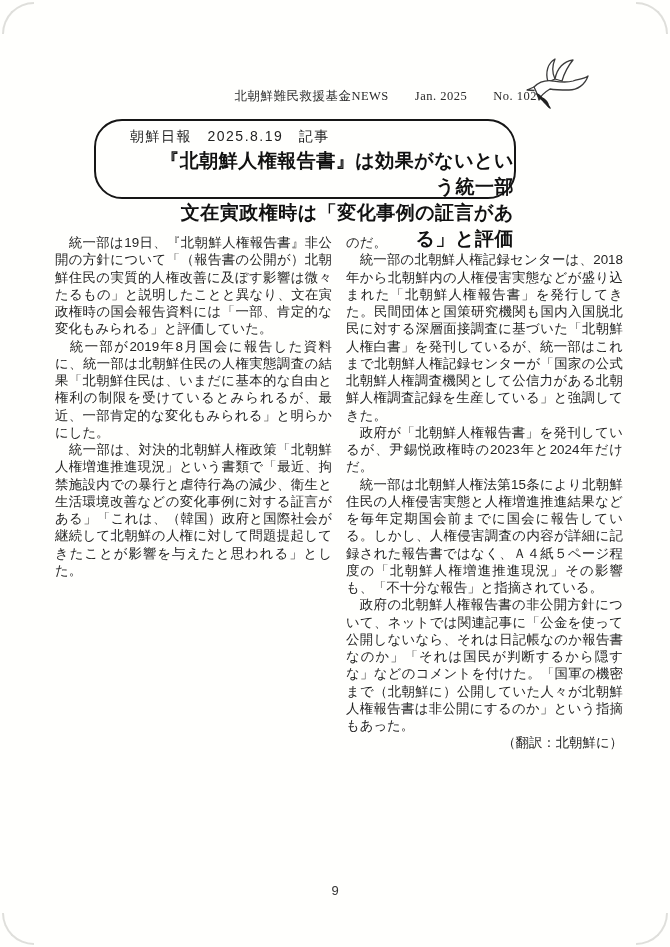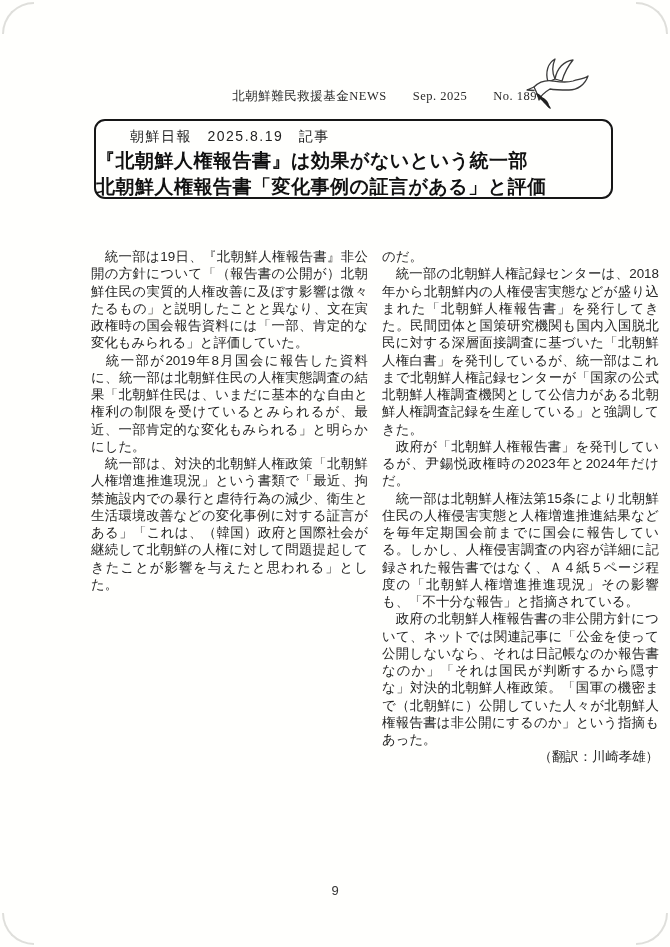--- a/index.html
+++ b/index.html
@@ -24,37 +24,37 @@
     font-family:"Liberation Serif","DejaVu Serif",serif;
     font-size:12.5px;letter-spacing:.5px;color:#2a2a2a;
     white-space:nowrap;
   }
   .masthead span{margin-left:8px;}
   .masthead .sep{display:inline-block;width:10px;}
 
   .dove{position:absolute;top:56px;left:524px;width:66px;height:58px;}
 
   .title-box{
-    position:absolute;left:94px;top:119px;width:519px;height:80px;
-    border:2.5px solid #161616;border-radius:11px;
+    position:absolute;left:94px;top:119px;width:422px;height:80px;
+    border:2.5px solid #161616;border-radius:28px;
     box-sizing:border-box;
     background:transparent;
   }
   .title-box .source{
     margin:7px 0 2px 34px;
     font-size:14px;letter-spacing:1.5px;color:#222;
   }
   .title-box .headline{
-    text-align:left;font-weight:bold;font-size:19px;
-    line-height:26px;letter-spacing:.5px;color:#111;
+    text-align:right;font-weight:bold;font-size:19px;
+    line-height:26px;letter-spacing:.5px;color:#111;margin-left:46px;
   }
 
   .columns{
-    position:absolute;left:55px;top:248px;width:568px;
-    display:flex;gap:14px;margin-left:36px;
+    position:absolute;left:55px;top:234px;width:568px;
+    display:flex;gap:14px;
   }
   .col{
     width:277px;
     font-size:13.4px;line-height:17.25px;
     text-align:justify;
     color:#242424;
   }
   .col p{margin:0;}
 
   .page-number{
@@ -66,21 +66,21 @@
 <body>
 
 <div class="page">
 
   <div class="corner tl"></div>
   <div class="corner tr"></div>
   <div class="corner bl"></div>
   <div class="corner br"></div>
 
   <div class="masthead">
-    <span>北朝鮮難民救援基金NEWS</span><span class="sep"></span><span>Sep. 2025</span><span class="sep"></span><span>No. 189</span>
+    <span>北朝鮮難民救援基金NEWS</span><span class="sep"></span><span>Jan. 2025</span><span class="sep"></span><span>No. 102</span>
   </div>
 
   <div class="dove">
     <svg viewBox="0 0 66 58" width="66" height="58">
       <g fill="#ffffff" stroke="#3a3a3a" stroke-width="1.3" stroke-linejoin="round" stroke-linecap="round">
 
         <path d="M24,26 C21,16 24,7 31,3 C28,10 28,17 31,23 Z"></path>
         <path d="M31,23 C33,12 40,5 49,4 C44,10 40,18 38,25 Z"></path>
 
         <path d="M10,31 C15,26 22,24 29,25 C36,26 42,27 49,25 C55,23 60,23 64,20 C61,29 53,34 45,34 C38,34 31,34 26,33 C21,36 17,39 15,44 C14,39 12,35 10,31 Z"></path>
@@ -93,34 +93,34 @@
         <path d="M17,41 C21,42 24,45 25,49 C21,48 18,45 17,41 Z"></path>
         <path d="M21,46 C24,47 26,50 27,53 C24,52 22,49 21,46 Z"></path>
         <path d="M13,38 C17,43 21,48 26,52" stroke="#222" stroke-width="1.2" fill="none"></path>
       </g>
     </svg>
   </div>
 
   <div class="title-box">
     <div class="source">朝鮮日報　2025.8.19　記事</div>
     <div class="headline">『北朝鮮人権報告書』は効果がないという統一部</div>
-    <div class="headline">北朝鮮人権報告書「変化事例の証言がある」と評価</div>
+    <div class="headline">文在寅政権時は「変化事例の証言がある」と評価</div>
   </div>
 
   <div class="columns">
     <div class="col">
         <p>　統一部は19日、『北朝鮮人権報告書』非公開の方針について「（報告書の公開が）北朝鮮住民の実質的人権改善に及ぼす影響は微々たるもの」と説明したことと異なり、文在寅政権時の国会報告資料には「一部、肯定的な変化もみられる」と評価していた。</p>
         <p>　統一部が2019年8月国会に報告した資料に、統一部は北朝鮮住民の人権実態調査の結果「北朝鮮住民は、いまだに基本的な自由と権利の制限を受けているとみられるが、最近、一部肯定的な変化もみられる」と明らかにした。</p>
         <p>　統一部は、対決的北朝鮮人権政策「北朝鮮人権増進推進現況」という書類で「最近、拘禁施設内での暴行と虐待行為の減少、衛生と生活環境改善などの変化事例に対する証言がある」「これは、（韓国）政府と国際社会が継続して北朝鮮の人権に対して問題提起してきたことが影響を与えたと思われる」とした。</p>
       </div>
     <div class="col">
         <p>のだ。</p>
         <p>　統一部の北朝鮮人権記録センターは、2018年から北朝鮮内の人権侵害実態などが盛り込まれた「北朝鮮人権報告書」を発行してきた。民間団体と国策研究機関も国内入国脱北民に対する深層面接調査に基づいた「北朝鮮人権白書」を発刊しているが、統一部はこれまで北朝鮮人権記録センターが「国家の公式北朝鮮人権調査機関として公信力がある北朝鮮人権調査記録を生産している」と強調してきた。</p>
         <p>　政府が「北朝鮮人権報告書」を発刊しているが、尹錫悦政権時の2023年と2024年だけだ。</p>
         <p>　統一部は北朝鮮人権法第15条により北朝鮮住民の人権侵害実態と人権増進推進結果などを毎年定期国会前までに国会に報告している。しかし、人権侵害調査の内容が詳細に記録された報告書ではなく、Ａ４紙５ページ程度の「北朝鮮人権増進推進現況」その影響も、「不十分な報告」と指摘されている。</p>
-        <p>　政府の北朝鮮人権報告書の非公開方針について、ネットでは関連記事に「公金を使って公開しないなら、それは日記帳なのか報告書なのか」「それは国民が判断するから隠すな」対決的北朝鮮人権政策。「国軍の機密まで（北朝鮮に）公開していた人々が北朝鮮人権報告書は非公開にするのか」という指摘もあった。</p>
-        <p style="text-align: right;">（翻訳：川崎孝雄）</p>
+        <p>　政府の北朝鮮人権報告書の非公開方針について、ネットでは関連記事に「公金を使って公開しないなら、それは日記帳なのか報告書なのか」「それは国民が判断するから隠すな」などのコメントを付けた。「国軍の機密まで（北朝鮮に）公開していた人々が北朝鮮人権報告書は非公開にするのか」という指摘もあった。</p>
+        <p style="text-align: right;">（翻訳：北朝鮮に）</p>
       </div>
   </div>
 
   <div class="page-number">9</div>
 
 </div>
 
 </body></html>

